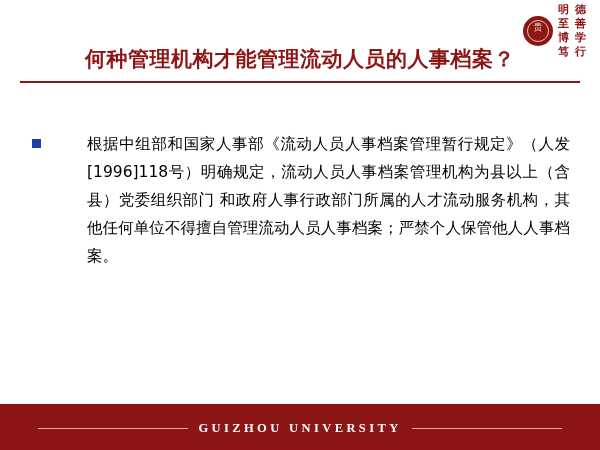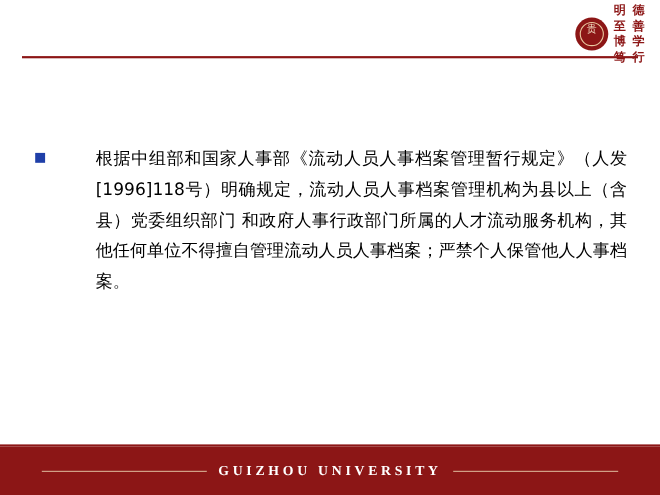--- a/index.html
+++ b/index.html
@@ -184,20 +184,21 @@
       <i>善</i>
       <i>博</i>
       <i>学</i>
       <i>笃</i>
       <i>行</i>
     </div>
   </div>
 </div>
 
 <div class="title-area">
+  <div class="slide-title">何种管理机构才能管理流动人员的人事档案？</div>
   <div class="title-rule"></div>
 </div>
 
 <div class="content">
   <div class="bullet-row">
     <div class="bullet-marker"></div>
     <div class="bullet-text">根据中组部和国家人事部《流动人员人事档案管理暂行规定》（人发[1996]118号）明确规定，流动人员人事档案管理机构为县以上（含县）党委组织部门 和政府人事行政部门所属的人才流动服务机构，其他任何单位不得擅自管理流动人员人事档案；严禁个人保管他人人事档案。</div>
   </div>
 </div>
 

